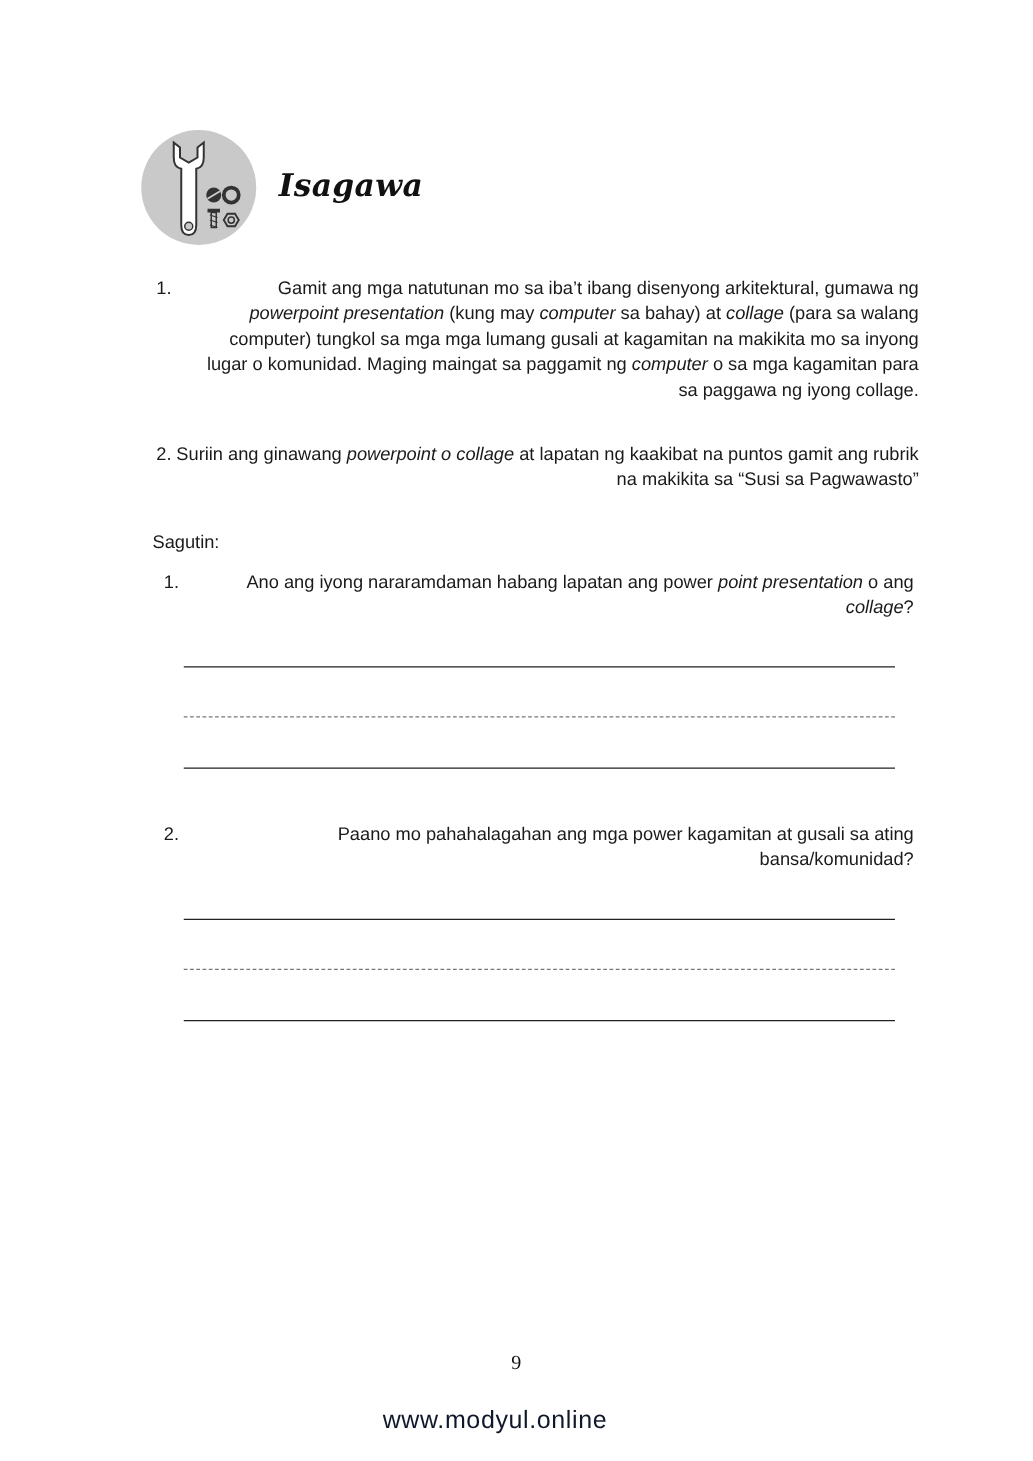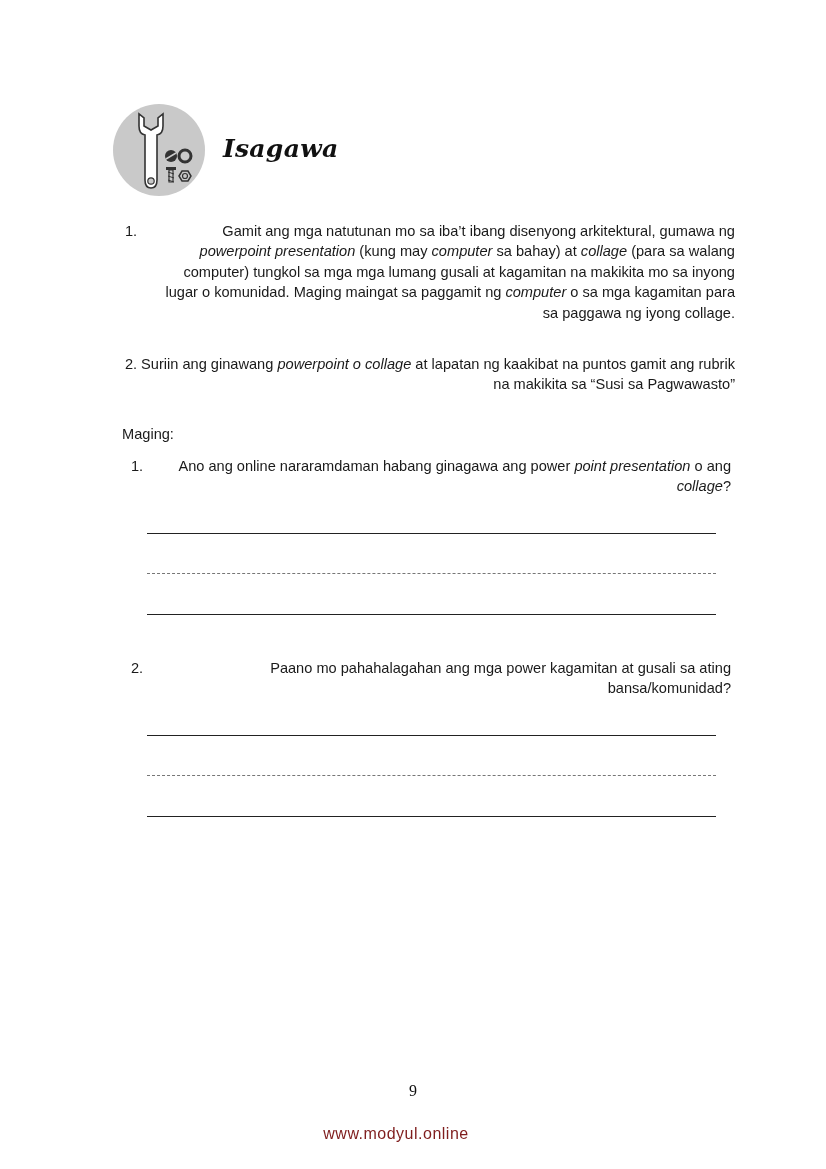--- a/index.html
+++ b/index.html
@@ -22,21 +22,21 @@
   .q { width: 600px; }
   .q .num { left: 0; top: 0; }
   .q .text { margin-left: 16px; }
   .q1 { left: 131px; top: 456px; }
   .q2 { left: 131px; top: 658px; }
   .line { left: 147px; width: 569px; height: 0; border-top: 1.3px solid #222; }
   .line.dashed { border-top: 1.5px dashed #777; }
   .pagenum { left: 0; width: 826px; top: 1082px; text-align: center;
              font-family: "Liberation Serif", serif; font-size: 16px; color: #111; }
   .watermark { left: 0; width: 792px; top: 1125px; text-align: center;
-               font-size: 16px; color: #7f1d1d; letter-spacing: 0.5px; }
+               font-size: 20px; color: #0f172a; letter-spacing: 0.5px; }
   i { font-style: italic; }
 </style>
 </head>
 <body>
 
 <div class="abs icon-circle">
   <svg width="92" height="92" viewBox="0 0 92 92">
 
     <path d="M26 10 L26 22 Q26 30 32 31 L32 76 Q32 84 38 84 Q44 84 44 76 L44 31 Q50 30 50 22 L50 10 L45 14 L45 22 L38 26 L31 22 L31 14 Z" fill="#ffffff" stroke="#333" stroke-width="1.6"></path>
     <circle cx="38" cy="77" r="3.2" fill="#c9c9c9" stroke="#333" stroke-width="1.2"></circle>
@@ -58,25 +58,25 @@
 
 <div class="abs para ol1">
   <span class="num">1.</span>
   <div class="text"><span>Gamit ang mga natutunan mo sa iba’t ibang disenyong arkitektural, gumawa ng </span><i>powerpoint presentation</i><span> (kung may </span><i>computer</i><span> sa bahay) at </span><i>collage</i><span> (para sa walang computer) tungkol sa mga mga lumang gusali at kagamitan na makikita mo sa inyong lugar o komunidad. Maging maingat sa paggamit ng </span><i>computer</i><span> o sa mga kagamitan para sa paggawa ng iyong collage.</span></div>
 </div>
 <div class="abs para ol2">
   <span class="num">2.</span>
   <div class="text"><span>Suriin ang ginawang </span><i>powerpoint o collage</i><span> at lapatan ng kaakibat na puntos gamit ang rubrik na makikita sa “Susi sa Pagwawasto”</span></div>
 </div>
 
-<div class="abs sagutin">Maging:</div>
+<div class="abs sagutin">Sagutin:</div>
 
 <div class="abs para q q1">
   <span class="num">1.</span>
-  <div class="text"><span>Ano ang online nararamdaman habang ginagawa ang power </span><i>point presentation</i><span> o ang </span><i>collage</i><span>?</span></div>
+  <div class="text"><span>Ano ang iyong nararamdaman habang lapatan ang power </span><i>point presentation</i><span> o ang </span><i>collage</i><span>?</span></div>
 </div>
 <div class="abs line" style="top:533px"></div>
 <div class="abs line dashed" style="top:573px"></div>
 <div class="abs line" style="top:614px"></div>
 
 <div class="abs para q q2">
   <span class="num">2.</span>
   <div class="text"><span>Paano mo pahahalagahan ang mga power kagamitan at gusali sa ating bansa/komunidad?</span></div>
 </div>
 <div class="abs line" style="top:735px"></div>

